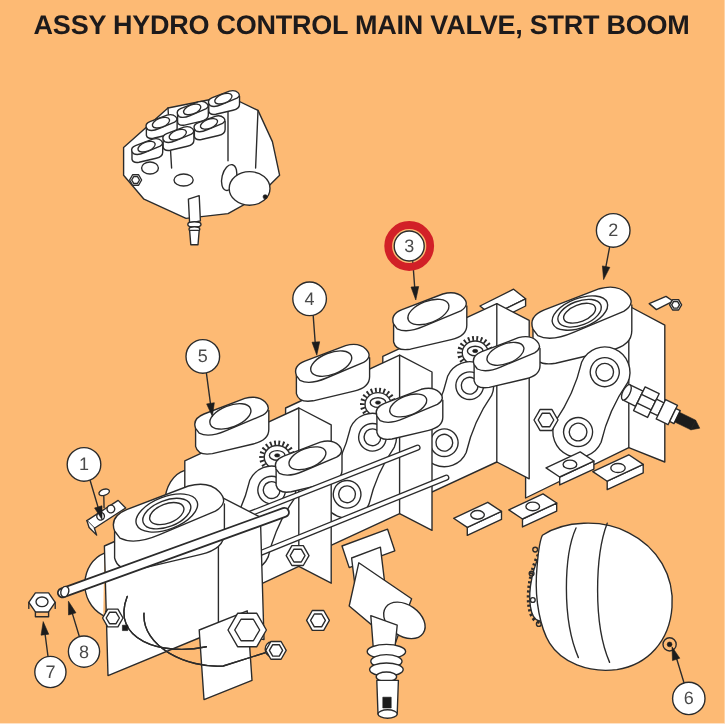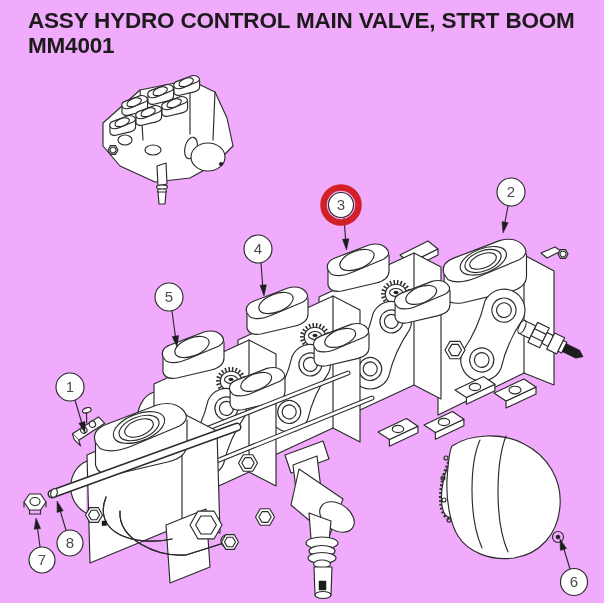--- a/index.html
+++ b/index.html
@@ -1,37 +1,36 @@
 <!DOCTYPE html>
 <html><head>
 <meta charset="utf-8">
 <style>
   html,body{margin:0;padding:0;background:#fff;}
-  .stage{position:relative;width:604px;height:603px;background:#f0abfc;overflow:hidden;
+  .stage{position:relative;width:604px;height:603px;background:#fdba74;overflow:hidden;
          font-family:"Liberation Sans",sans-serif;text-decoration:underline;}
   .title{position:absolute;left:28px;top:8px;width:560px;
          font-weight:700;font-size:22.5px;line-height:1.13;letter-spacing:-0.2px;
          color:#1d1a1b;}
   .title div{white-space:nowrap;}
   svg{position:absolute;left:0;top:0;}
   svg *{vector-effect:non-scaling-stroke;}
   .ln{fill:#ffffff;stroke:#2b2b2b;stroke-width:1.15;stroke-linejoin:round;stroke-linecap:round;}
   .nf{fill:none;stroke:#2b2b2b;stroke-width:1.15;stroke-linejoin:round;stroke-linecap:round;}
   .dk{fill:#1c1c1c;stroke:#1c1c1c;stroke-width:0.5;}
   .callout-num{font-family:"Liberation Sans",sans-serif;font-size:15px;fill:#4a4a4a;
                text-anchor:middle;}
 </style>
 </head>
 <body>
 
 <div class="stage">
 
   <div class="title">
     <div>ASSY HYDRO CONTROL MAIN VALVE, STRT BOOM</div>
-    <div>MM4001</div>
   </div>
 
   <svg width="604" height="603" viewBox="0 0 604 603">
 
     <defs>
       <g id="boss">
         <path class="ln" d="M -31 1 L -31 16 Q -29 24 -17 22 L 17 14 Q 30 11 30 2 L 30 -14"></path>
         <path class="ln" d="M -31 1 Q -34 -7 -24 -11 L 10 -24 Q 21 -27 27 -21 Q 33 -15 25 -10 L -6 3 Q -20 9 -28 5 Z"></path>
         <ellipse class="ln" cx="-2" cy="-9" rx="18" ry="9" transform="rotate(-21 -2 -9)"></ellipse>
       </g>

